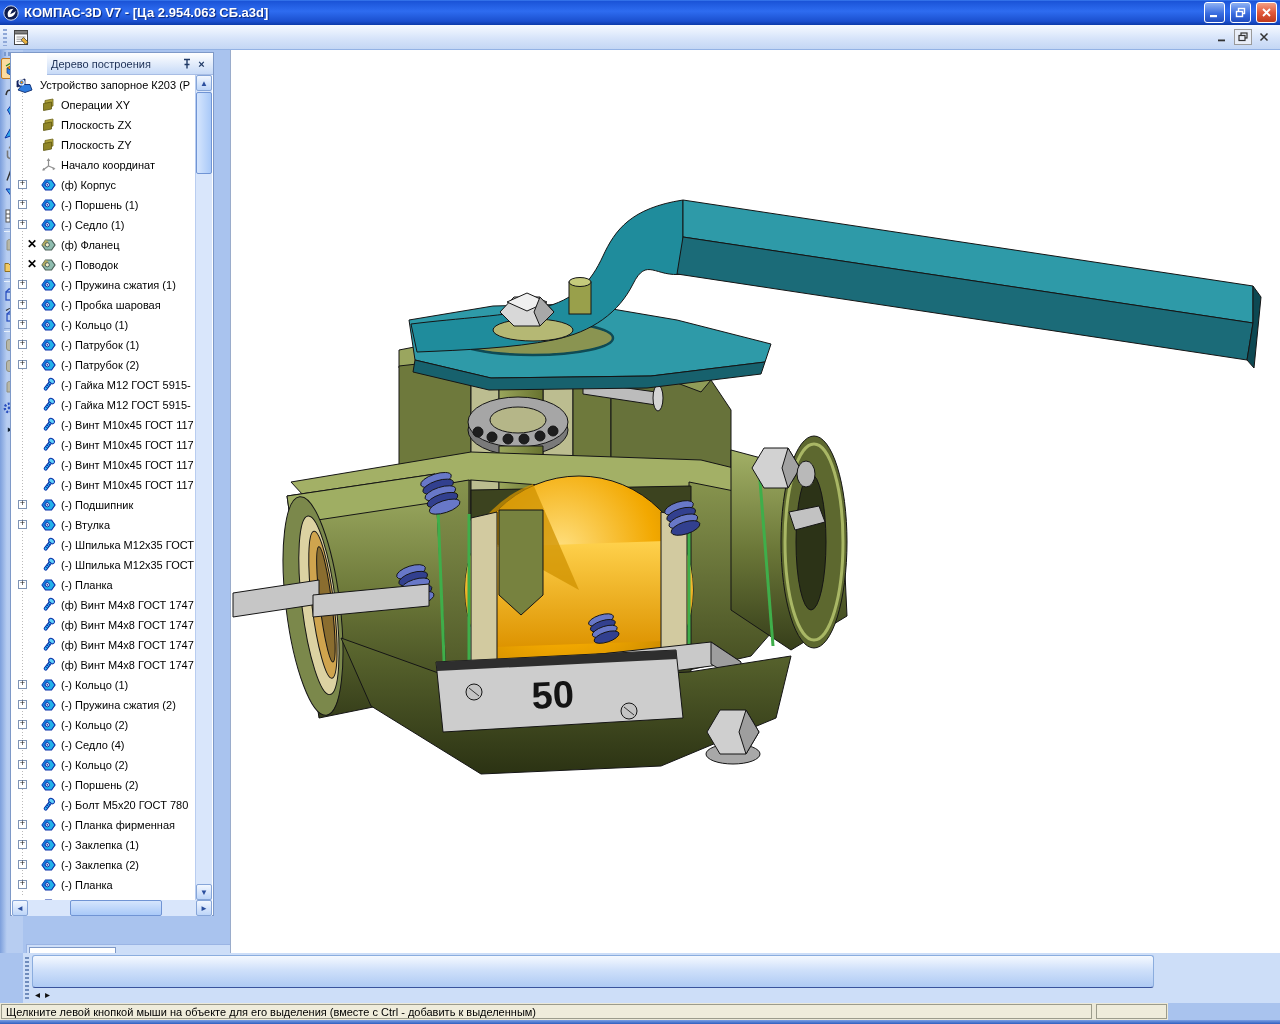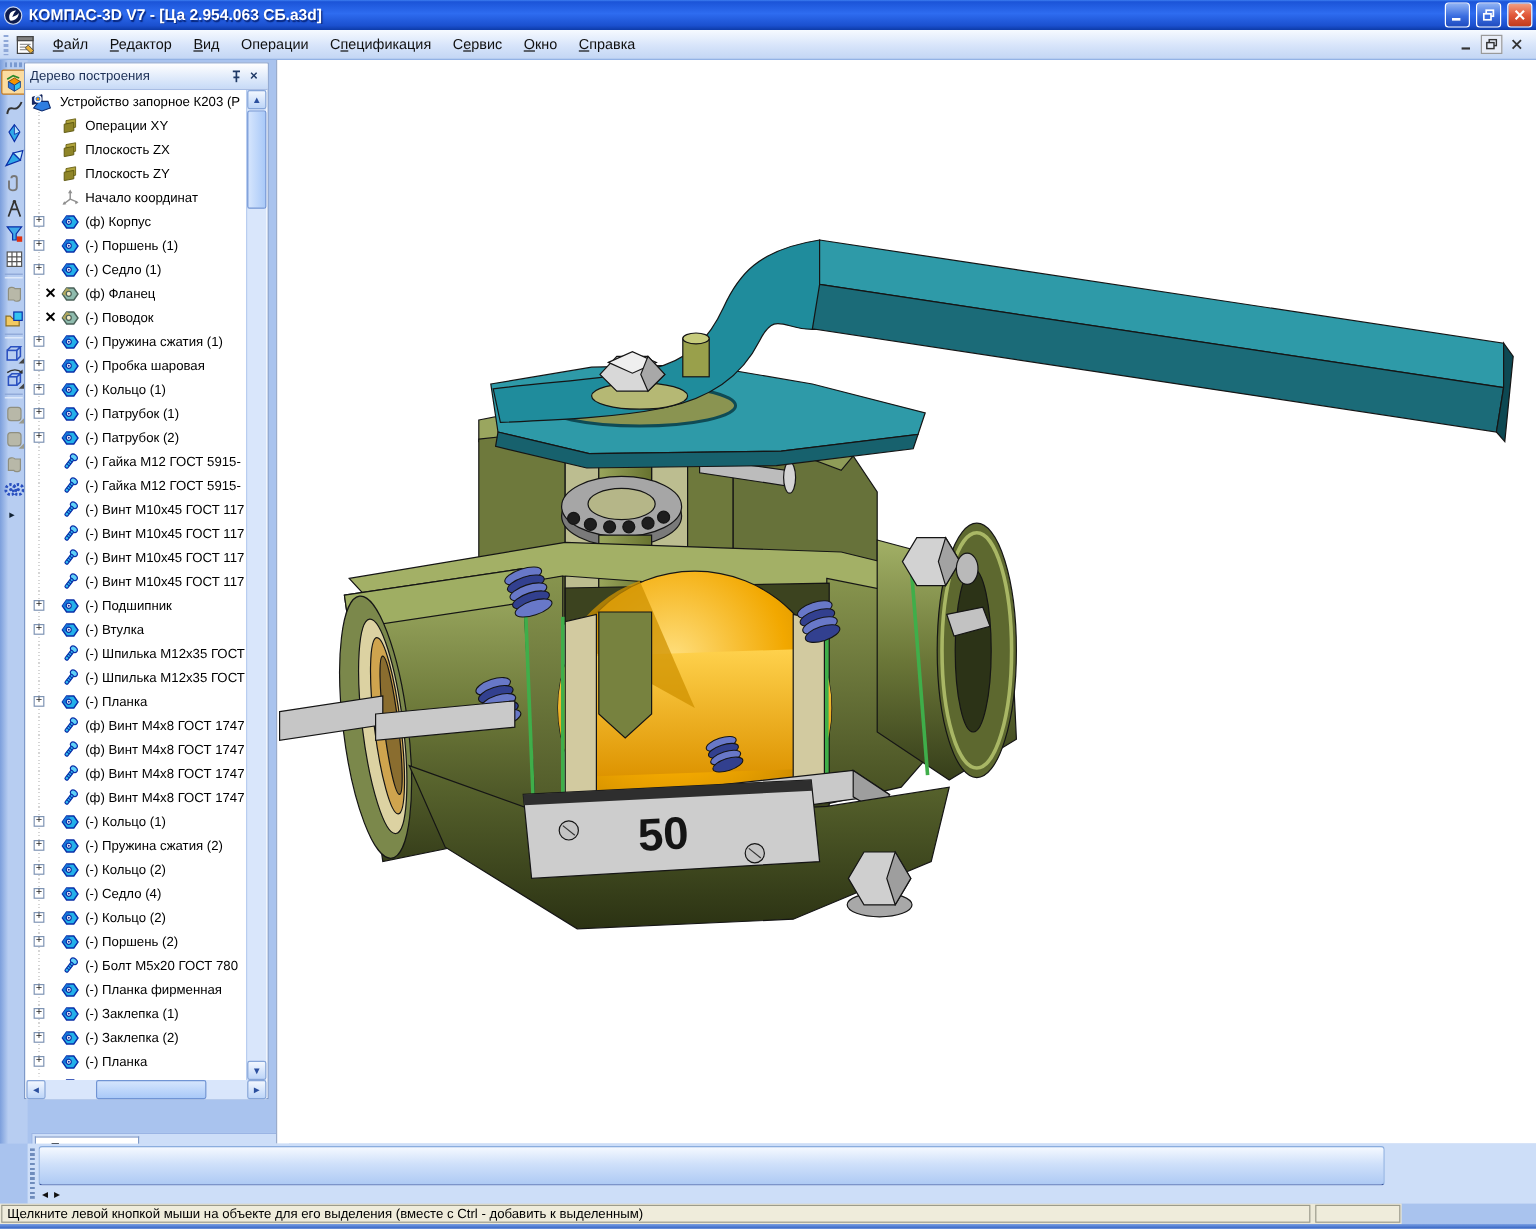--- a/index.html
+++ b/index.html
@@ -31,22 +31,22 @@
   
   .ltoolbar{position:absolute;left:0;top:50px;width:23px;height:903px;
     background:linear-gradient(90deg,#7c9fdc,#b7cdf1 30%,#b7cdf1);box-sizing:border-box;}
   .ltb-grip{height:4px;margin:2px 4px;
     background:repeating-linear-gradient(90deg,#7a9ad0 0 2px,transparent 2px 4px);}
   .lico{width:21px;height:21px;margin:0 1px;display:flex;align-items:center;justify-content:center;}
   .lico.active{background:#fbdca0;border:1px solid #c07820;box-sizing:border-box;border-radius:2px;}
   .lsep{height:2px;margin:2px 4px;border-top:1px solid #89a4d4;border-bottom:1px solid #e8f0fc;}
   .lexp{font-size:9px;color:#123;text-align:right;padding-right:3px;}
   
-  .treepanel{position:absolute;left:20px;top:52px;width:204px;height:864px;
-    background:#fff;border:1px solid #7e99c8;box-sizing:border-box;}
+  .treepanel{position:absolute;left:10px;top:52px;width:204px;height:864px;
+    background:#fff;border:1px solid #7e99c8;box-sizing:border-box;padding-left:36px;}
   .tph{height:22px;background:linear-gradient(#ffffff,#c7daf7);
     border-bottom:1px solid #a8bde4;display:flex;align-items:center;
     font-size:11px;color:#1c2f55;padding:0 4px;box-sizing:border-box;}
   .tph .t{flex:1;}
   .tph .hb{width:15px;height:14px;display:flex;align-items:center;justify-content:center;
     color:#203a66;font-size:11px;font-weight:bold;}
   .tbody{position:absolute;left:1px;top:22px;right:1px;height:825px;overflow:hidden;background:#fff;}
   .trows{position:absolute;left:0;top:0;width:185px;
     background:repeating-linear-gradient(to bottom,#b9b9b9 0 1px,transparent 1px 3px);
     background-size:1px 810px;background-position:10px 12px;background-repeat:no-repeat;}
@@ -133,30 +133,20 @@
 <div class="menubar">
   <span class="vgrip"></span>
   <span class="docicon">
     <svg width="19" height="19" viewBox="0 0 19 19">
         <rect x="2.5" y="2.5" width="13" height="14" fill="#fff" stroke="#444"></rect>
         <rect x="2.5" y="2.5" width="13" height="3.4" fill="#808080" stroke="#444"></rect>
         <path d="M4.5 9 h9 M4.5 11.2 h9 M4.5 13.4 h6" stroke="#999" stroke-width="1"></path>
         <path d="M11.5 9.5 l4.6 4.6 -2.4 2.4 -4.6 -4.6 Z" fill="#e8b03a" stroke="#333" stroke-width="0.7"></path>
       </svg>
   </span>
-  <span id="menu-items" style="display:flex;">
-      <span class="menu-item"><u>Ф</u>айл</span>
-      <span class="menu-item"><u>Р</u>едактор</span>
-      <span class="menu-item"><u>В</u>ид</span>
-      <span class="menu-item">Операции</span>
-      <span class="menu-item">С<u>п</u>ецификация</span>
-      <span class="menu-item">С<u>е</u>рвис</span>
-      <span class="menu-item"><u>О</u>кно</span>
-      <span class="menu-item"><u>С</u>правка</span>
-    </span>
   <span class="mdi">
     <span class="mdibtn">
       <svg width="10" height="10">
           <rect x="1" y="7.5" width="7" height="1.8" fill="#333"></rect>
         </svg>
       </span>
     <span class="mdibtn boxed">
       <svg width="10" height="10" fill="none" stroke="#333" stroke-width="1.2">
           <rect x="3" y="1" width="6" height="5"></rect>
           <rect x="1" y="3.5" width="6" height="5" fill="#e9eef8"></rect>

